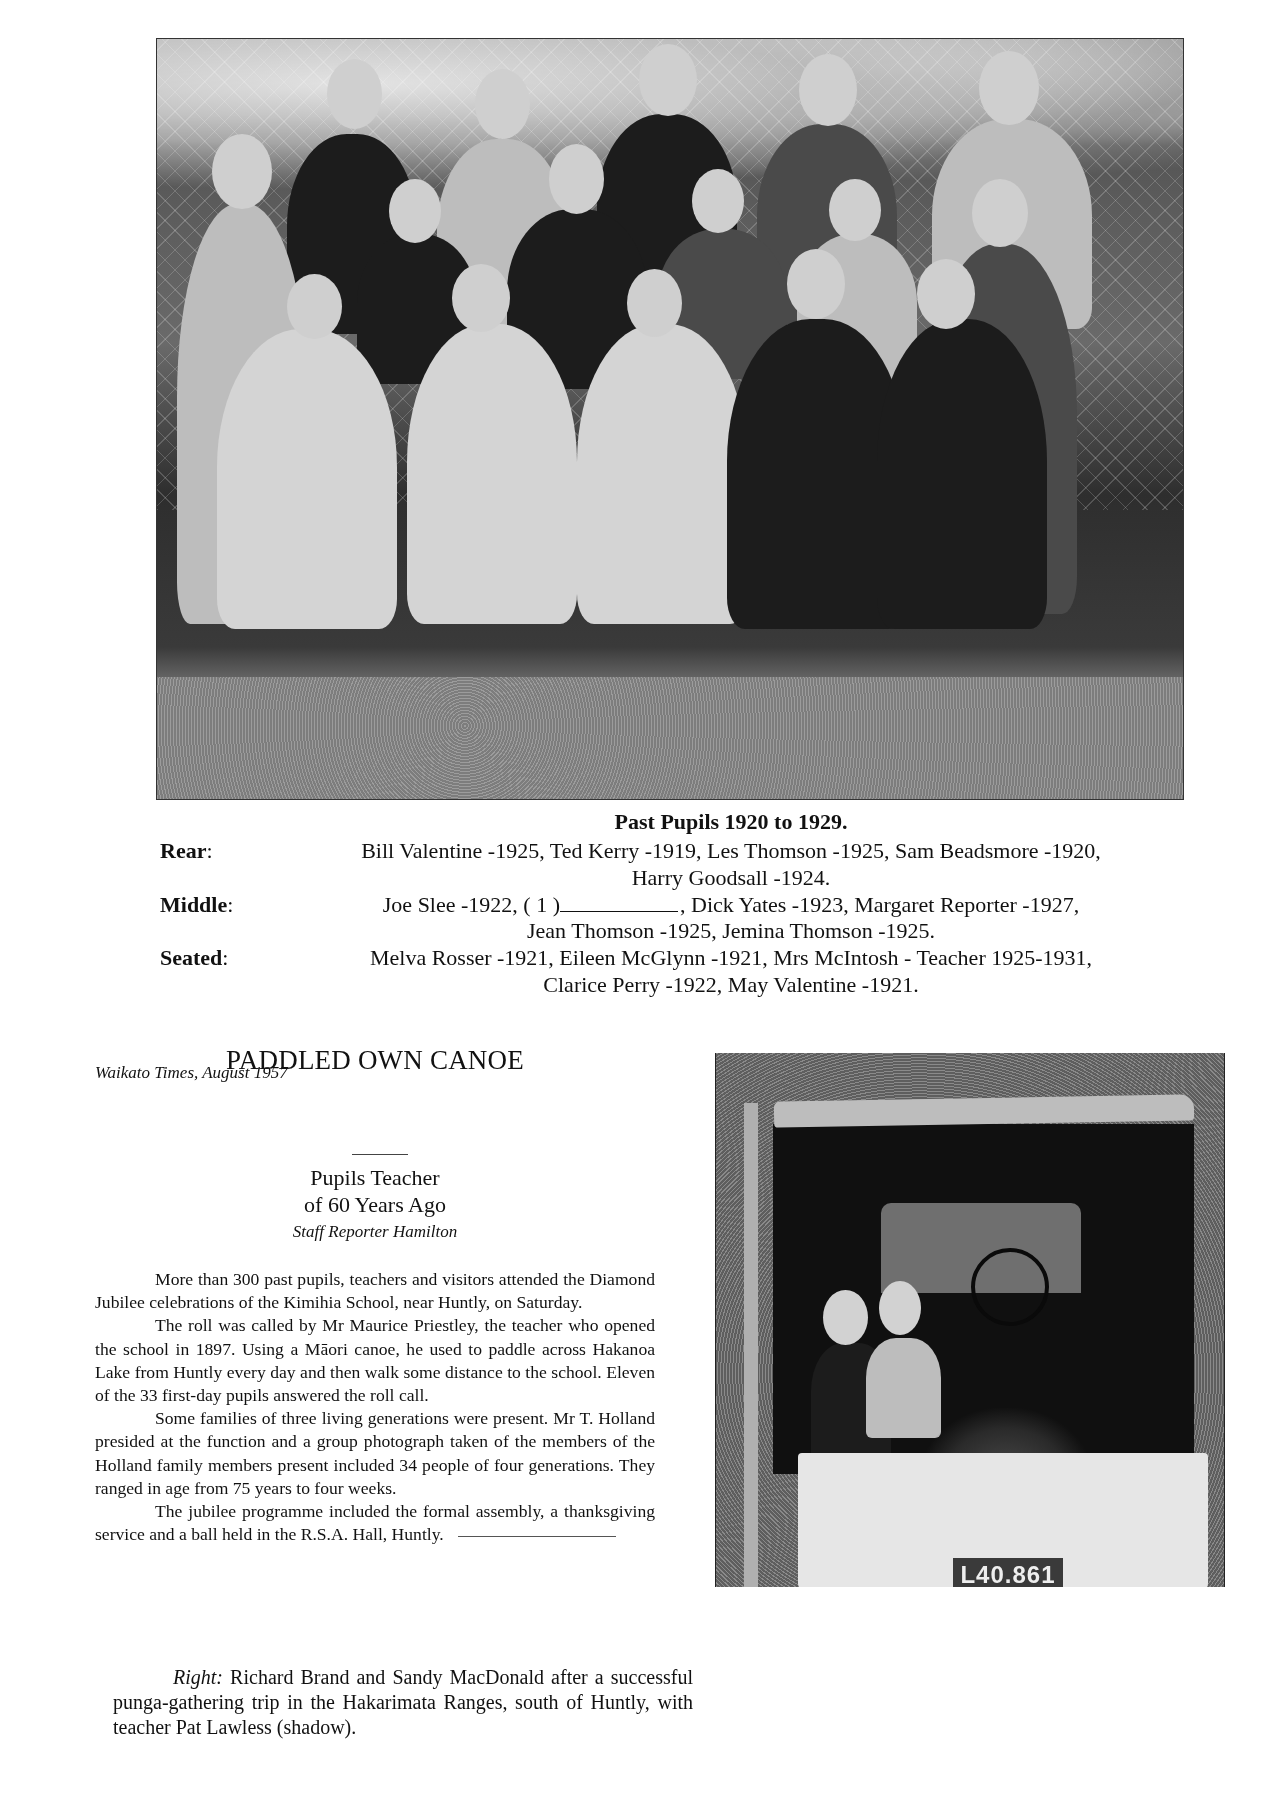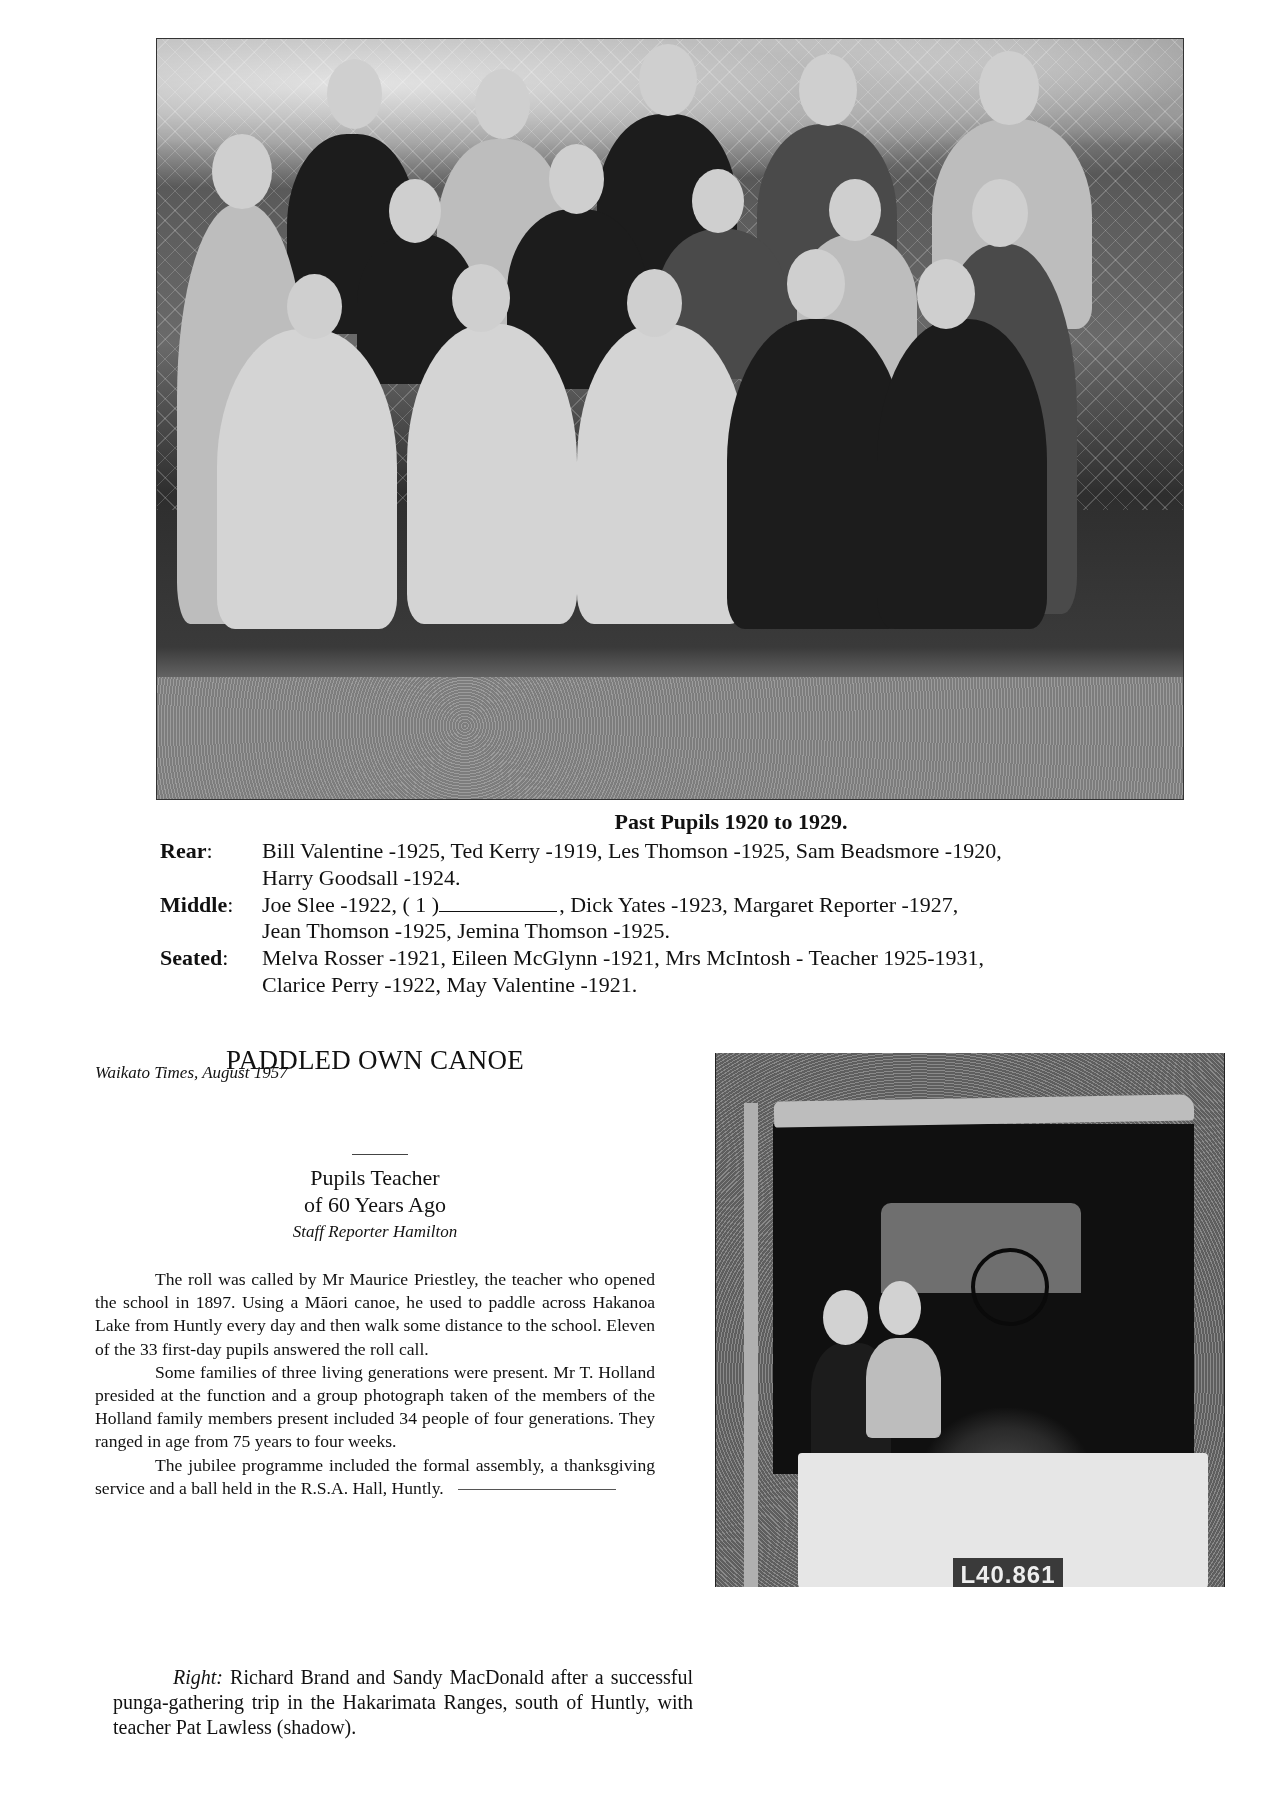--- a/index.html
+++ b/index.html
@@ -25,21 +25,21 @@
   .coat-light { background: #bdbdbd; }
   .coat-vlight { background: #d4d4d4; }
 
   
   .caption-title { position: absolute; left: 0; width: 1272px; top: 809px; text-align: center;
                    font-weight: bold; font-size: 22px; line-height: 26px; padding-left: 190px; box-sizing: border-box; }
   .roster { position: absolute; left: 160px; top: 838px; width: 1040px; font-size: 22px; line-height: 26.8px; }
   .roster-row { display: flex; }
   .roster-label { width: 102px; flex: none; font-weight: bold; }
   .roster-label .colon { font-weight: normal; }
-  .roster-names { flex: 1; }
+  .roster-names { flex: 1; text-align: center; }
   .blank { display: inline-block; width: 118px; border-bottom: 1.5px solid #111; height: 18px; vertical-align: baseline; margin: 0 2px 0 0; }
 
   
   .source { position: absolute; left: 95px; top: 1063px; font-style: italic; font-size: 17px; }
   .headline { position: absolute; left: 95px; width: 560px; top: 1045px; text-align: center; font-size: 27px; letter-spacing: 0.2px; }
   .rule-short { position: absolute; left: 352px; top: 1154px; width: 56px; height: 1px; background: #444; }
   .subhead { position: absolute; left: 95px; width: 560px; top: 1164px; text-align: center; font-size: 22px; line-height: 27px; }
   .byline { position: absolute; left: 95px; width: 560px; top: 1222px; text-align: center; font-style: italic; font-size: 17px; }
   .body { position: absolute; left: 95px; top: 1268px; width: 560px; font-size: 17.6px; line-height: 23.2px; text-align: justify; }
   .body p { margin: 0; text-indent: 60px; }
@@ -141,20 +141,21 @@
 <div class="source">Waikato Times, August 1957</div>
 <div class="headline">PADDLED OWN CANOE</div>
 <div class="rule-short"></div>
 <div class="subhead">
   <div>Pupils Teacher</div>
   <div>of 60 Years Ago</div>
 </div>
 <div class="byline">Staff Reporter Hamilton</div>
 
 <div class="body">
+  <p>More than 300 past pupils, teachers and visitors attended the Diamond Jubilee celebrations of the Kimihia School, near Huntly, on Saturday.</p>
   <p>The roll was called by Mr Maurice Priestley, the teacher who opened the school in 1897. Using a Māori canoe, he used to paddle across Hakanoa Lake from Huntly every day and then walk some distance to the school. Eleven of the 33 first-day pupils answered the roll call.</p>
   <p>Some families of three living generations were present. Mr T. Holland presided at the function and a group photograph taken of the members of the Holland family members present included 34 people of four generations. They ranged in age from 75 years to four weeks.</p>
   <p><span>The jubilee programme included the formal assembly, a thanksgiving service and a ball held in the R.S.A. Hall, Huntly.</span><span class="end-rule"></span></p>
 </div>
 
 <div class="photo-caption">
   <p><span class="lead">Right:</span><span> Richard Brand and Sandy MacDonald after a successful punga-gathering trip in the Hakarimata Ranges, south of Huntly, with teacher Pat Lawless (shadow).</span></p>
 </div>
 
 <div class="photo-right" title="Two boys in the back of an old car loaded with punga fronds, with a man's shadow in the foreground">

